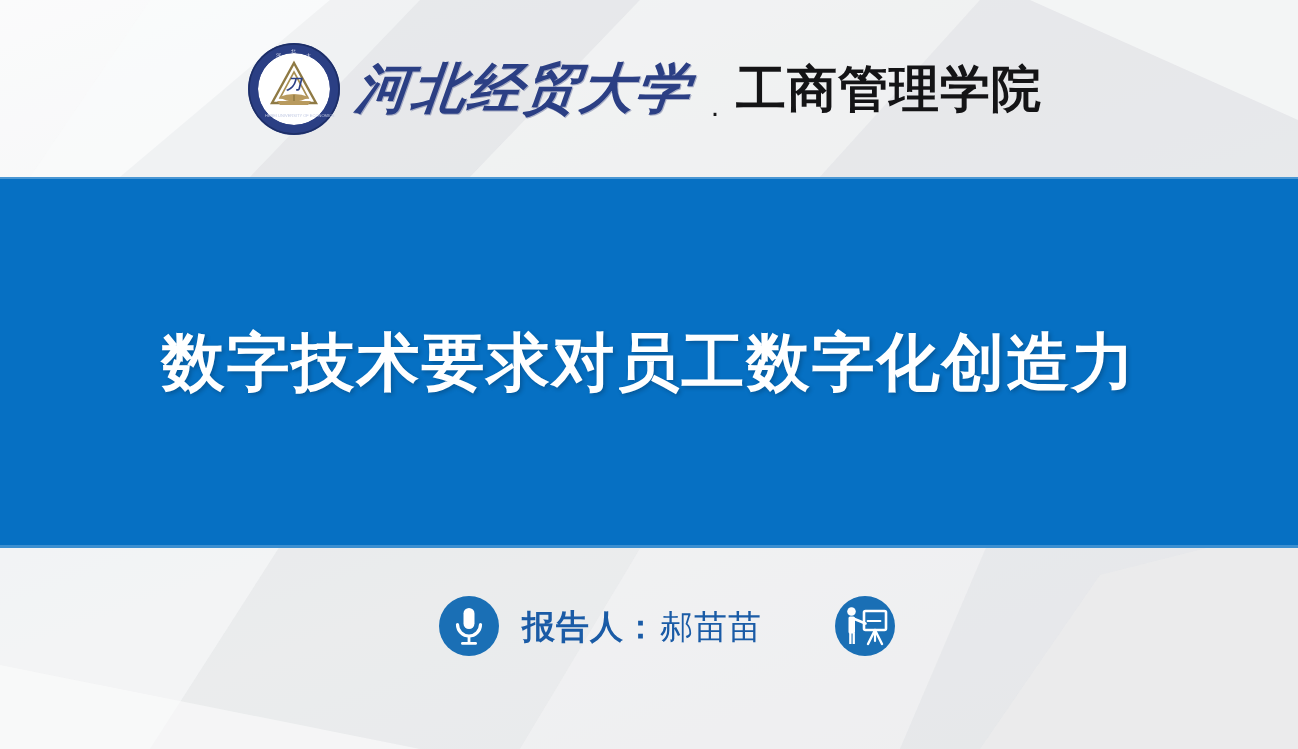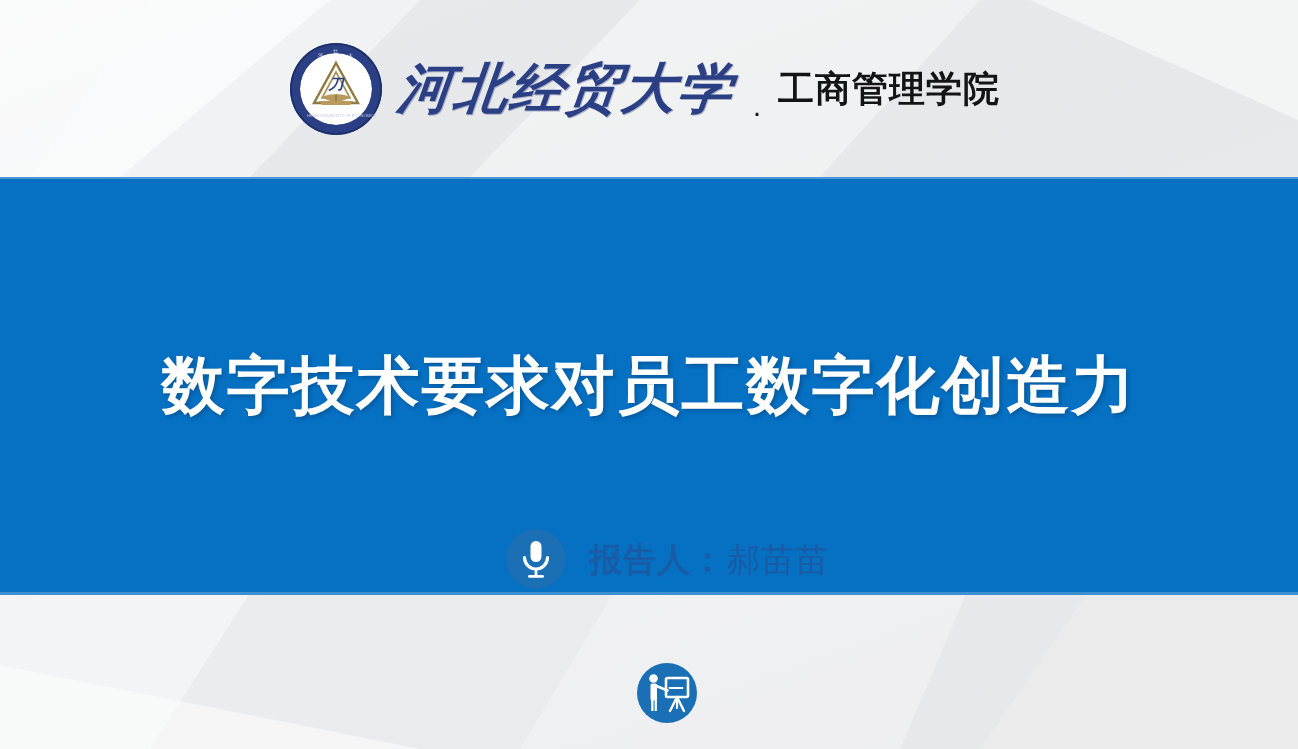--- a/index.html
+++ b/index.html
@@ -66,35 +66,35 @@
     text-shadow: 1px 1px 0 rgba(40,55,120,.35);
   }
   .brand-dot {
     font-size: 30px;
     color: #18181a;
     line-height: 1;
     padding: 0 2px 10px 4px;
     align-self: flex-end;
   }
   .brand-college {
-    font-size: 36px;
+    font-size: 50px;
     font-weight: 700;
     color: #141416;
     letter-spacing: 1px;
     line-height: 1;
     white-space: nowrap;
   }
 
   
   .title-band {
     position: absolute;
     left: 0;
     top: 177px;
     width: 1298px;
-    height: 418px;
+    height: 371px;
     background: #0670c3;
     display: flex;
     flex-direction: column;
     align-items: center;
     justify-content: center;
     box-shadow: inset 0 2px 0 rgba(255,255,255,.28),
                 inset 0 -3px 0 rgba(255,255,255,.22);
   }
   .title-line {
     color: #ffffff;
@@ -112,21 +112,20 @@
     left: 0;
     top: 560px;
     width: 1298px;
     height: 132px;
     display: flex;
     align-items: center;
     justify-content: center;
     gap: 72px;
     padding-left: 36px;
     box-sizing: border-box;
-    flex-direction: column;
   }
   .credit {
     display: flex;
     align-items: center;
     gap: 22px;
     white-space: nowrap;
   }
   .credit-icon { width: 62px; height: 62px; flex: 0 0 auto; }
   .credit-text {
     font-size: 33px;

